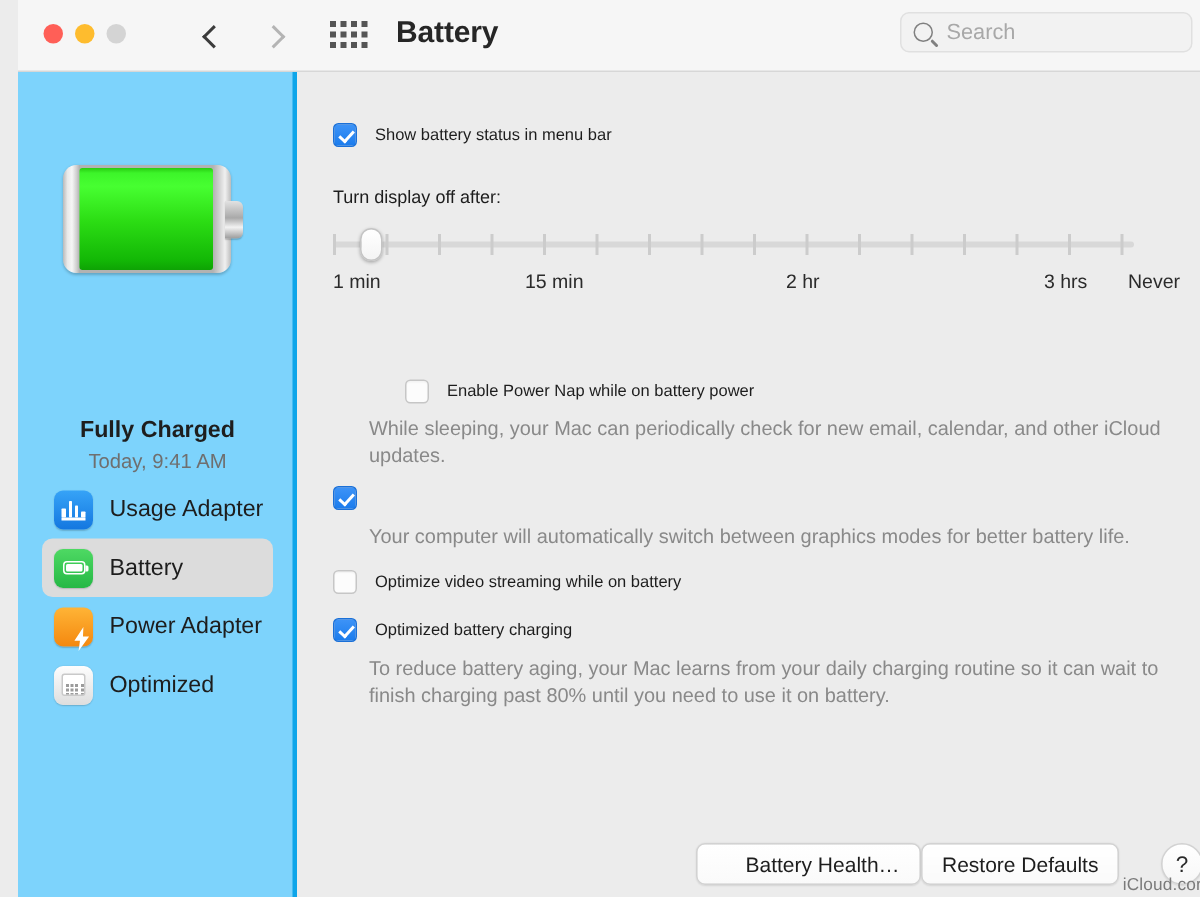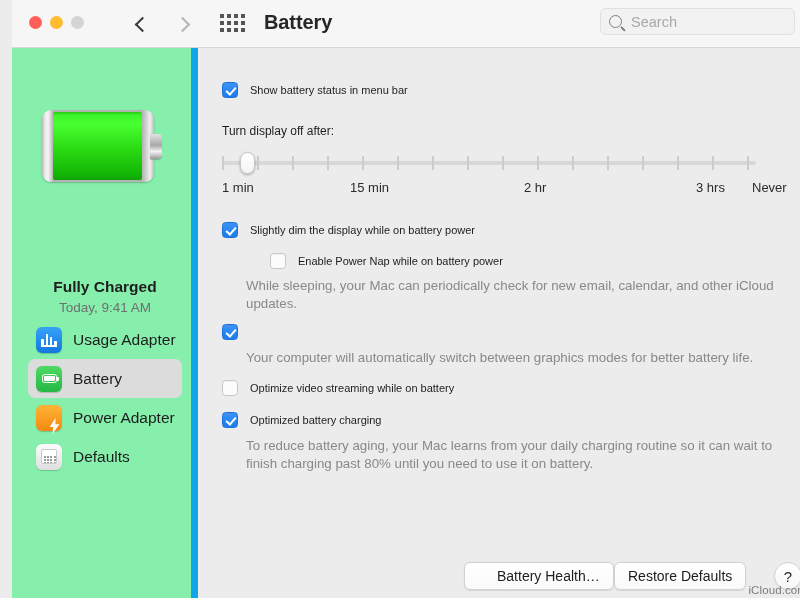--- a/index.html
+++ b/index.html
@@ -122,22 +122,22 @@
     width: 150px;
   }
   .search-input::placeholder { color: #a8a8a8; }
 
   
   .sidebar {
     position: absolute;
     top: 48px; left: 0;
     width: 186px;
     height: 550px;
-    background: #86efac;
-    border-right: 7px solid #0ea5e9;
+    background: #7dd3fc;
+    border-right: 3px solid #0ea5e9;
   }
 
   .battery-art {
     position: absolute;
     top: 62px;
     left: 30px;
     width: 120px;
     height: 72px;
   }
   .bat-body {
@@ -492,21 +492,21 @@
                 <i></i>
                 <i></i>
                 <i></i>
               <i></i>
                 <i></i>
                 <i></i>
                 <i></i>
             </span>
           </span>
         </span>
-        <span class="nav-label">Defaults</span>
+        <span class="nav-label">Optimized</span>
       </div>
 
     </div>
   </div>
 
   <div class="checkrow" style="left:210px; top:81px;">
     <span class="cbox on"></span>
     <span class="clabel">Show battery status in menu bar</span>
   </div>
 
@@ -532,24 +532,20 @@
     <div class="tick" style="left:525px;"></div>
     <div class="sthumb"></div>
   </div>
 
   <div class="slabel" style="left:210px;">1 min</div>
   <div class="slabel" style="left:338px;">15 min</div>
   <div class="slabel" style="left:512px;">2 hr</div>
   <div class="slabel" style="left:684px;">3 hrs</div>
   <div class="slabel" style="left:740px;">Never</div>
 
-  <div class="checkrow" style="left:210px; top:221px;">
-    <span class="cbox on"></span>
-    <span class="clabel">Slightly dim the display while on battery power</span>
-  </div>
 
   <div class="checkrow" style="left:210px; top:252px;padding-left:48px;">
     <span class="cbox off"></span>
     <span class="clabel">Enable Power Nap while on battery power</span>
   </div>
   <div class="helptext" style="left:234px; top:277px; width:552px;">While sleeping, your Mac can periodically check for new email, calendar, and other iCloud updates.</div>
 
   <div class="checkrow" style="left:210px; top:323px;">
     <span class="cbox on"></span>
   </div>

